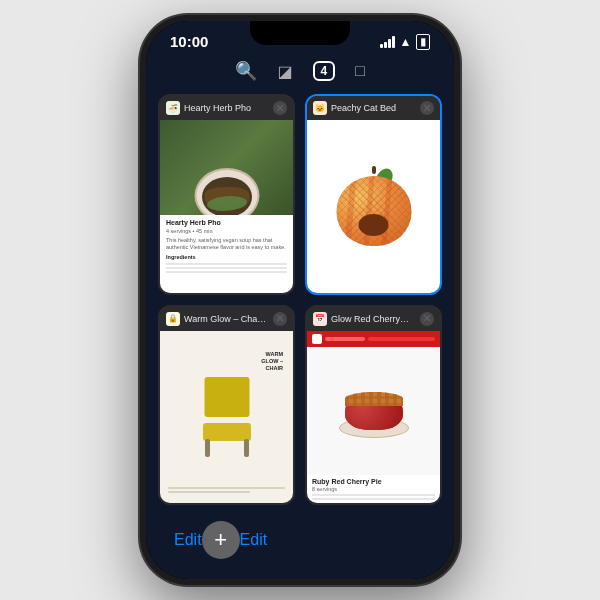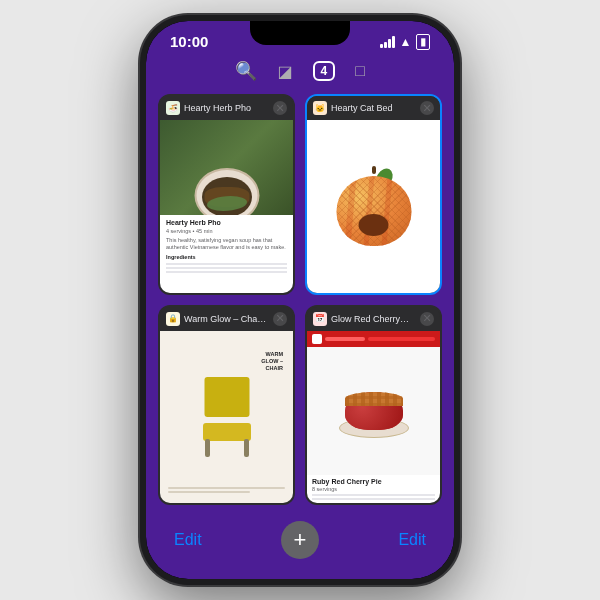--- a/index.html
+++ b/index.html
@@ -24,21 +24,21 @@
     .phone-inner {
       position: absolute;
       top: 6px; left: 6px; right: 6px; bottom: 6px;
       background: #000;
       border-radius: 42px;
       overflow: hidden;
     }
     .phone-screen {
       width: 100%;
       height: 100%;
-      background: #4c1d95;
+      background: #0f172a;
       display: flex;
       flex-direction: column;
       border-radius: 42px;
       overflow: hidden;
     }
 
     
     .status-bar {
       display: flex;
       justify-content: space-between;
@@ -281,21 +281,20 @@
       align-items: center;
       justify-content: center;
       background: #f8f8f8;
     }
     .cherry-text-area { padding: 3px 5px; }
     .cherry-title-text { font-size: 7px; font-weight: 700; color: #1c1c1e; }
 
     
     .bottom-bar {
       display: flex;
-      justify-content: space-between;
       align-items: center;
       padding: 8px 28px 20px;
     }
     .bottom-btn {
       color: #0a84ff;
       font-size: 16px;
       font-weight: 400;
       cursor: pointer;
     }
     .add-tab-btn {
@@ -387,21 +386,21 @@
               </div>
             </div>
           </div>
         </div>
 
         <div class="tab-card active">
           <div class="tab-card-header">
             <div class="tab-favicon" style="background:#fde8d0;">
               <span style="color:#e8843a; font-size:8px;">🐱</span>
             </div>
-            <span class="tab-title">Hearty Cat Bed</span>
+            <span class="tab-title">Peachy Cat Bed</span>
             <div class="tab-close">✕</div>
           </div>
           <div class="tab-content">
             <div class="cat-card-content">
 
               <div class="cat-bed-apple">
                 <div class="apple-leaf"></div>
                 <div class="apple-stem"></div>
                 <div class="apple-body">
                   <div class="apple-weave"></div>

